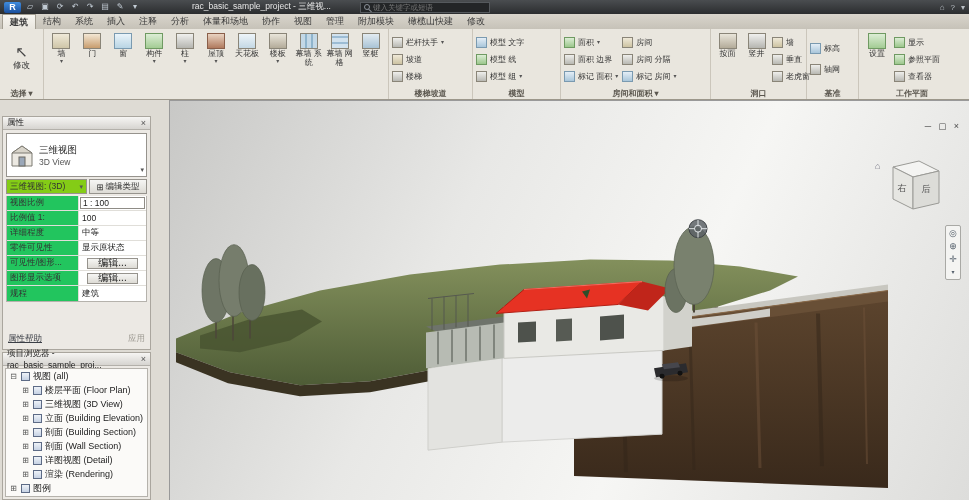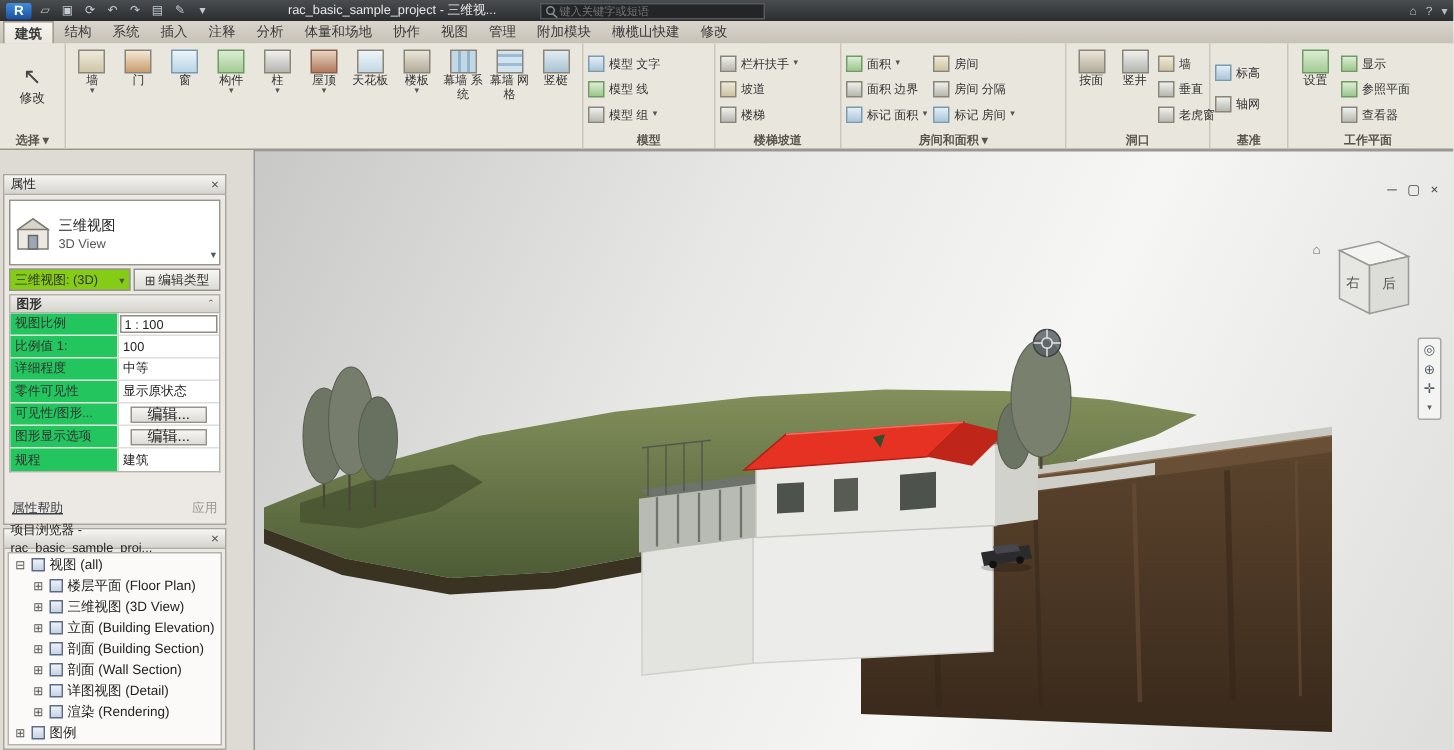--- a/index.html
+++ b/index.html
@@ -6,21 +6,21 @@
   html,body { width:969px; height:500px; overflow:hidden; font-family:"Liberation Sans",sans-serif; background:#e8e8e8; }
   body { position:relative; font-size:9px; color:#333; }
 
   
   .titlebar { position:absolute; top:0; left:0; right:0; height:14px;
     background:linear-gradient(#4a4d50,#2b2d2f); display:flex; align-items:center; gap:3px; padding:0 4px; color:#cfd3d8; }
   .logo { width:17px; height:11px; background:linear-gradient(#3f8de0,#1b4f9c); color:#fff; font-weight:bold;
     font-size:9px; line-height:11px; text-align:center; border-radius:2px; flex:none; }
   .qat { width:12px; height:12px; font-size:8px; line-height:12px; text-align:center; color:#c2cbd4; flex:none; }
   .tb-title { margin-left:48px; font-size:8.5px; color:#e6e6e6; white-space:nowrap; }
-  .tb-search { margin-left:26px; width:150px; height:11px; background:#232527; border:1px solid #55595d;
+  .tb-search { margin-left:26px; width:130px; height:11px; background:#232527; border:1px solid #55595d;
     display:flex; align-items:center; padding:0 3px; gap:3px; }
   .tb-search input { background:transparent; border:none; outline:none; color:#9aa0a6; font-size:7.5px; width:120px; font-family:inherit; }
   .lens { width:6px; height:6px; border:1px solid #8a9097; border-radius:50%; position:relative; flex:none; }
   .lens::after { content:""; position:absolute; width:4px; height:1px; background:#8a9097; right:-3px; bottom:-2px; transform:rotate(40deg); }
   .tb-right { margin-left:auto; display:flex; gap:6px; color:#b8bec4; font-size:8px; }
 
   
   .tabsrow { position:absolute; top:14px; left:0; right:0; height:15px; background:linear-gradient(#d9d5cc,#c6c2b8);
     display:flex; align-items:flex-end; padding-left:2px; }
   .tab { height:15px; padding:0 7px; font-size:9px; color:#3a3a3a; display:flex; align-items:center; white-space:nowrap; }
@@ -207,63 +207,63 @@
         <span class="ticon ti-cgrid"></span>
         <span class="lbl">幕墙 网格</span>
       </div>
       <div class="tool-big">
         <span class="ticon ti-mull"></span>
         <span class="lbl">竖梃</span>
       </div>
     </div>
   </div>
 
+  <div class="rpanel" style="width:84px">
+    <div class="rbody">
+        <div class="col">
+      <div class="tool-sm">
+        <span class="sicon si-gray"></span>
+        <span>栏杆扶手</span>
+        <span class="tcaret">▾</span>
+      </div>
+      <div class="tool-sm">
+        <span class="sicon si-tan"></span>
+        <span>坡道</span>
+      </div>
+      <div class="tool-sm">
+        <span class="sicon si-gray"></span>
+        <span>楼梯</span>
+      </div>
+    </div>
+      </div>
+    <div class="rlabel">
+        <span>楼梯坡道</span>
+      </div>
+  </div>
+
   <div class="rpanel" style="width:88px">
     <div class="rbody">
         <div class="col">
       <div class="tool-sm">
         <span class="sicon si-blue"></span>
         <span>模型 文字</span>
       </div>
       <div class="tool-sm">
         <span class="sicon si-green"></span>
         <span>模型 线</span>
       </div>
       <div class="tool-sm">
         <span class="sicon si-gray"></span>
         <span>模型 组</span>
         <span class="tcaret">▾</span>
       </div>
     </div>
       </div>
     <div class="rlabel">
         <span>模型</span>
-      </div>
-  </div>
-
-  <div class="rpanel" style="width:84px">
-    <div class="rbody">
-        <div class="col">
-      <div class="tool-sm">
-        <span class="sicon si-gray"></span>
-        <span>栏杆扶手</span>
-        <span class="tcaret">▾</span>
-      </div>
-      <div class="tool-sm">
-        <span class="sicon si-tan"></span>
-        <span>坡道</span>
-      </div>
-      <div class="tool-sm">
-        <span class="sicon si-gray"></span>
-        <span>楼梯</span>
-      </div>
-    </div>
-      </div>
-    <div class="rlabel">
-        <span>楼梯坡道</span>
       </div>
   </div>
 
   <div class="rpanel" style="width:150px">
     <div class="rbody" style="gap:4px">
       <div class="col">
         <div class="tool-sm">
           <span class="sicon si-green"></span>
           <span>面积</span>
           <span class="tcaret">▾</span>
@@ -396,24 +396,20 @@
     </div>
     <div class="comborow">
       <div class="combo">
         <span>三维视图: (3D)</span>
         <span class="dd">▾</span>
       </div>
       <div class="btn edittype">
         <span>⊞</span>
         <span>编辑类型</span>
       </div>
-    </div>
-    <div class="secbar">
-      <span>图形</span>
-      <span class="chev">ˆ</span>
     </div>
     <div class="ptable">
       <div class="prow">
         <span class="plabel">视图比例</span>
         <span class="pvalue boxed">1 : 100</span>
       </div>
       <div class="prow">
         <span class="plabel">比例值 1:</span>
         <span class="pvalue">100</span>
       </div>

